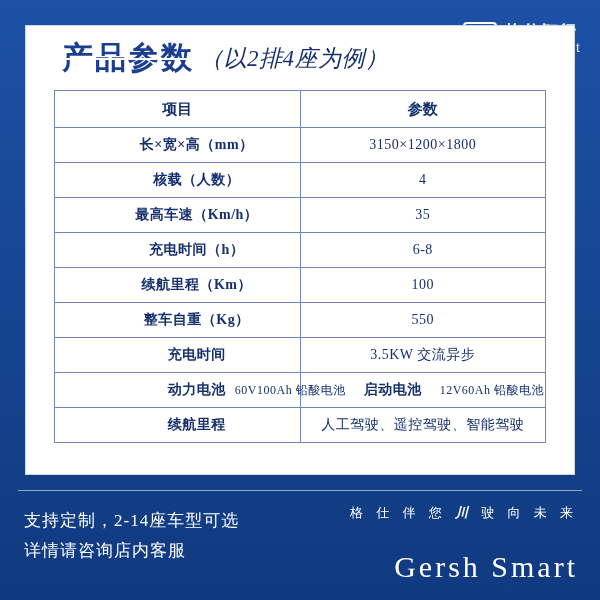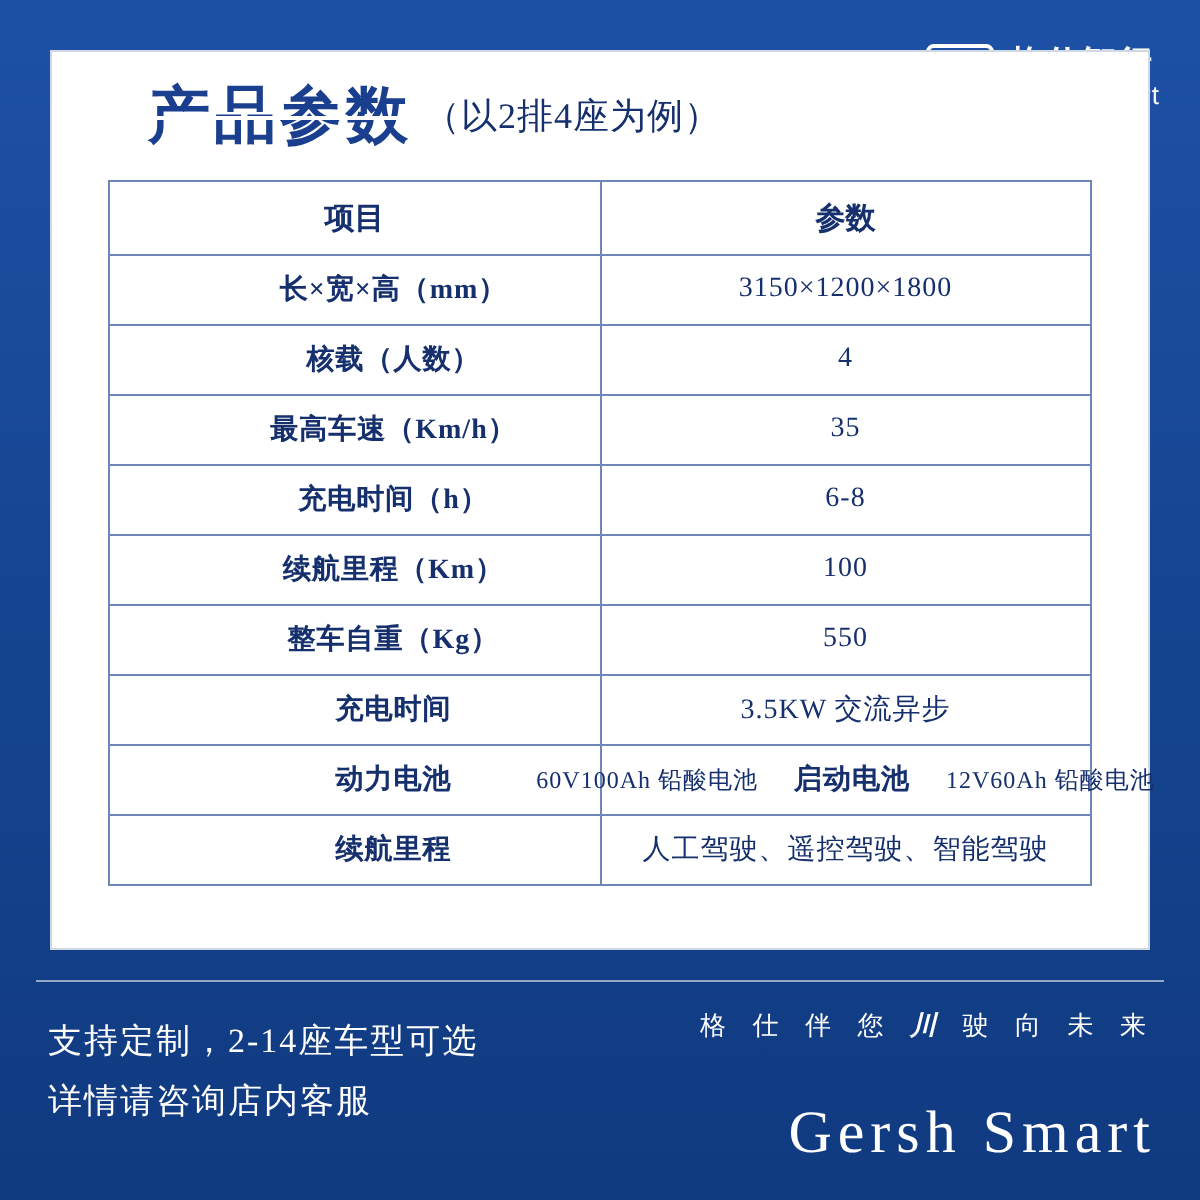--- a/index.html
+++ b/index.html
@@ -90,21 +90,20 @@
     height: 448px;
     background: #ffffff;
     box-shadow: 0 0 0 1px #cfd8e4;
   }
   .card-title-row {
     position: relative;
     height: 64px;
     display: flex;
     align-items: center;
     padding-left: 36px;
-    margin-left: 12px;
   }
   .title-main {
     font-family: "Liberation Serif", serif;
     font-size: 31px;
     font-weight: bold;
     color: #1b3f8f;
     letter-spacing: 2px;
     position: relative;
     display: inline-block;
   }
@@ -112,24 +111,25 @@
     content: "";
     position: absolute;
     left: 2px;
     right: 2px;
     top: 50%;
     height: 2px;
     background: #ffffff;
   }
   .title-sub {
     font-family: "Liberation Serif", serif;
-    font-size: 18px;
+    font-size: 23px;
     color: #16306e;
     margin-left: 6px;
     letter-spacing: 0.5px;
+    font-style: italic;
   }
 
   table.spec {
     border-collapse: collapse;
     width: 492px;
     margin: 0 auto;
     table-layout: fixed;
   }
   table.spec td, table.spec th {
     border: 1px solid #6f86b8;
@@ -152,21 +152,21 @@
     font-size: 14px;
     letter-spacing: 0.5px;
     padding-left: 40px;
   }
   td.value {
     font-size: 14px;
     letter-spacing: 0.5px;
   }
   .battery-cell {
     display: flex;
-    justify-content: center;
+    justify-content: flex-end;
     align-items: center;
     gap: 18px;
     white-space: nowrap;
   }
   .battery-cell .small { font-size: 12px; }
   .battery-cell .strong { font-weight: bold; font-size: 14px; }
 
   
   .footer {
     position: absolute;

